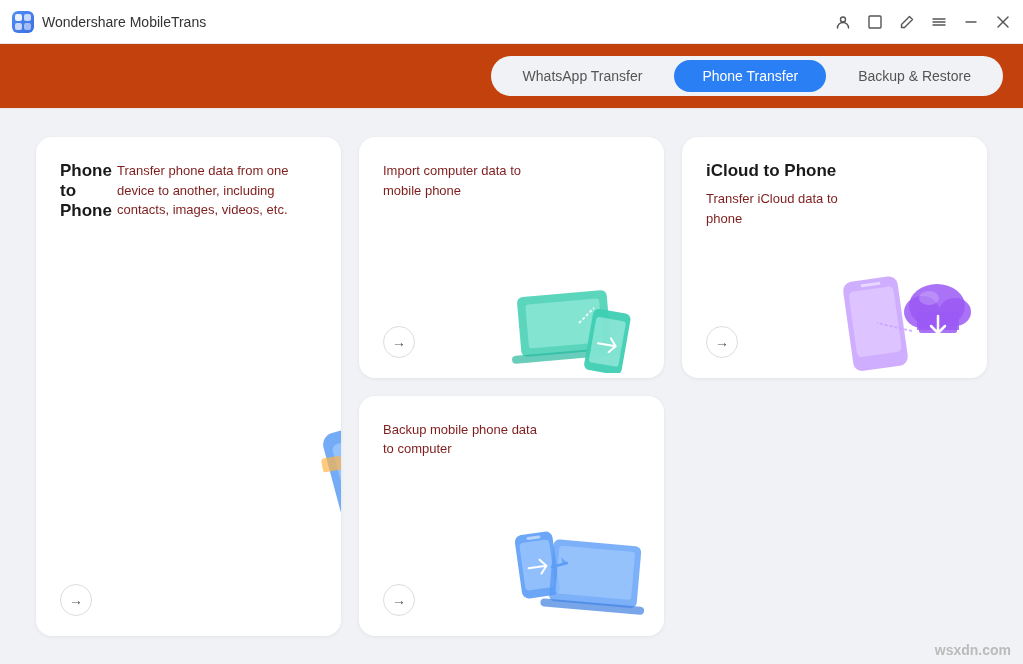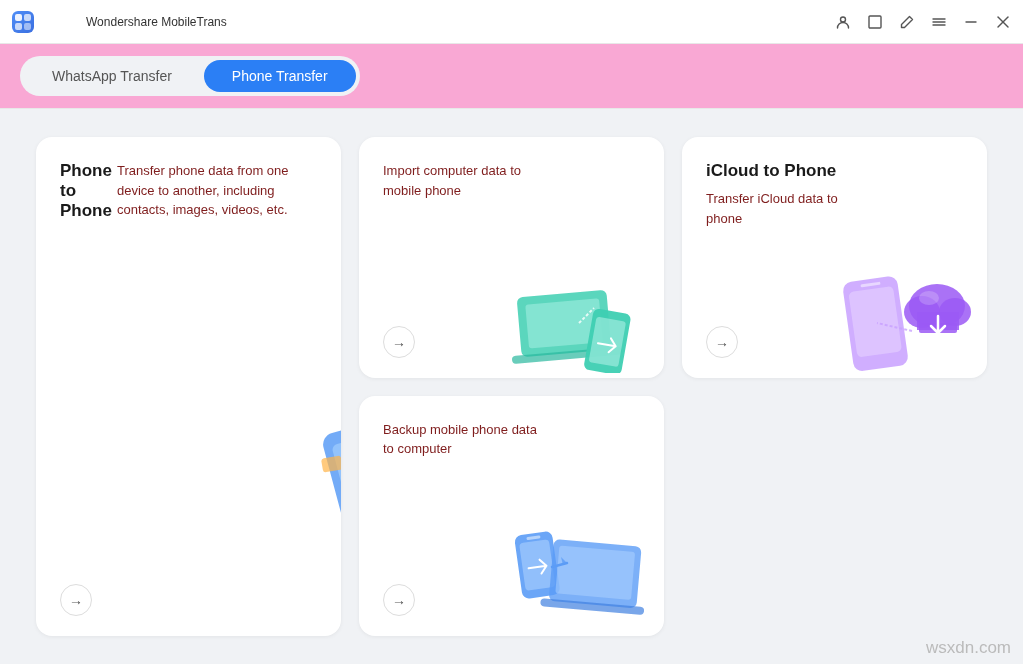--- a/index.html
+++ b/index.html
@@ -29,48 +29,47 @@
       height: 22px;
       border-radius: 6px;
       background: linear-gradient(135deg, #4f8ef7, #3b6fe0);
       display: flex;
       align-items: center;
       justify-content: center;
       margin-right: 8px;
       flex-shrink: 0;
     }
     .titlebar-title {
-      font-size: 12px;
+      font-size: 14px;
       color: #333;
       font-weight: 500;
       flex: 1;
-      margin-left: 44px;
     }
     .titlebar-controls {
       display: flex;
       gap: 16px;
       align-items: center;
     }
     .titlebar-btn {
       width: 16px;
       height: 16px;
       display: flex;
       align-items: center;
       justify-content: center;
       cursor: pointer;
       color: #666;
       font-size: 14px;
     }
 
     
     .navbar {
-      background: #f9a8d4;
+      background: #c2410c;
       padding: 12px 20px;
       display: flex;
-      justify-content: flex-start;
+      justify-content: flex-end;
       align-items: center;
       flex-shrink: 0;
       border-bottom: 1px solid #e8e8e8;
     }
     .nav-tabs {
       display: flex;
       background: #f0f2f5;
       border-radius: 30px;
       padding: 4px;
       gap: 4px;
@@ -151,23 +150,23 @@
       align-items: center;
       justify-content: center;
       font-size: 14px;
       color: #555;
     }
 
     .watermark {
       position: fixed;
       bottom: 6px;
       right: 12px;
-      font-size: 17px;
+      font-size: 14px;
       color: #bbb;
-      font-weight: 400;
+      font-weight: 700;
     }
   </style>
 </head>
 <body>
 
 <div class="titlebar">
   <div class="titlebar-logo">
     <svg width="18" height="18" viewBox="0 0 18 18">
       <rect x="1" y="1" width="7" height="7" rx="2" fill="white" opacity="0.9"></rect>
       <rect x="10" y="1" width="7" height="7" rx="2" fill="white" opacity="0.7"></rect>
@@ -211,20 +210,21 @@
         <line x1="13" y1="3" x2="3" y2="13" stroke="#555" stroke-width="1.4" stroke-linecap="round"></line>
       </svg>
     </div>
   </div>
 </div>
 
 <div class="navbar">
   <div class="nav-tabs">
     <button class="nav-tab">WhatsApp Transfer</button>
     <button class="nav-tab active">Phone Transfer</button>
+    <button class="nav-tab">Backup &amp; Restore</button>
   </div>
 </div>
 
 <div class="main">
   <div class="cards-grid">
 
     <div class="card large" style="min-height: 380px;">
       <div class="card-title">Phone to Phone</div>
       <div class="card-desc">Transfer phone data from one device to another, including contacts, images, videos, etc.</div>
 

